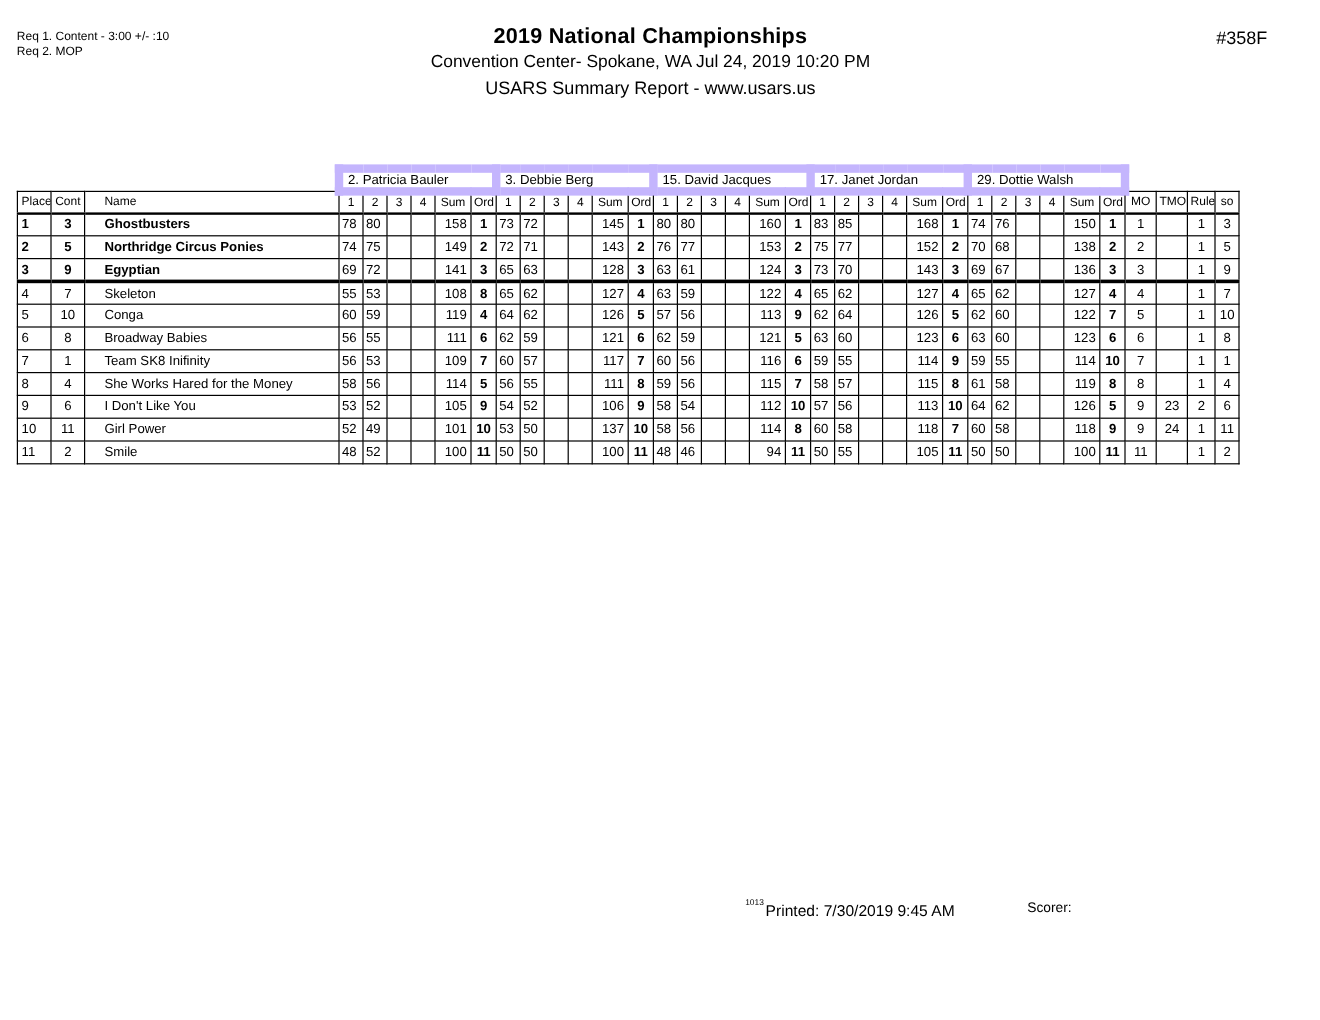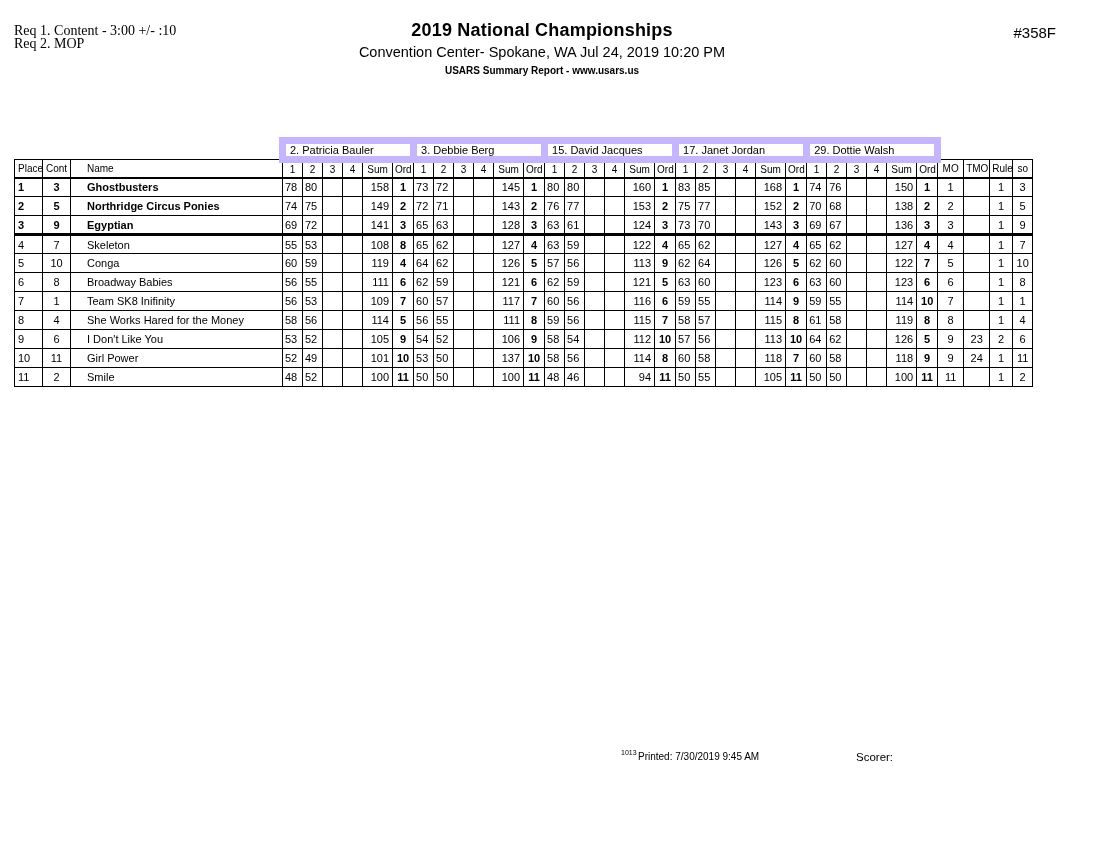--- a/index.html
+++ b/index.html
@@ -1,25 +1,25 @@
 <!DOCTYPE html>
 <html><head>
 <meta charset="utf-8">
 <style>
   * { margin:0; padding:0; box-sizing:border-box; }
   html,body { width:1100px; height:850px; background:#fff; color:#000;
     font-family:"Liberation Sans", sans-serif; }
   .page { position:relative; width:1100px; height:850px; overflow:hidden; }
 
-  .req-block { position:absolute; left:14px; top:24px; font-size:14px; line-height:13px;font-family:Liberation Serif, serif; }
+  .req-block { position:absolute; left:14px; top:24px; font-size:10px; line-height:13px; }
   .title-block { position:absolute; left:0; right:16px; top:20px; text-align:center; }
   .title { font-size:18px; font-weight:bold; letter-spacing:0.2px; }
   .venue { font-size:14.5px; margin-top:3px; }
   .event { font-size:17px; font-weight:bold; margin-top:5px; }
-  .report { font-size:10px; margin-top:5px;font-weight:bold; }
+  .report { font-size:15px; margin-top:5px; }
   .code { position:absolute; right:44px; top:24px; font-size:15px; font-weight:normal; }
 
   table { position:absolute; left:14px; top:137px; border-collapse:collapse;
     table-layout:fixed; width:1018px; font-size:11px; }
   td { border:1px solid #000; height:19px; padding:0 2px; overflow:hidden; white-space:nowrap; }
 
   tr.judge-row td { border:none; height:18px; }
   tr.judge-row td.judge-box { border:7px solid #c4b5fd; font-size:11px; padding-left:4px; text-align:left; }
 
   tr.head-row td { border:1px solid #000; border-bottom:2px solid #000; font-size:10px; height:18px; }
@@ -30,21 +30,21 @@
   .c-cont  { text-align:center; }
   .c-score { text-align:left; padding-left:2px; }
   .c-sum   { text-align:right; padding-right:3px; }
   .c-ord   { text-align:center; font-weight:bold; }
   .c-center{ text-align:center; }
 
   tr.bold .c-place, tr.bold .c-cont, tr.bold .c-name { font-weight:bold; }
   tr.thick td { border-bottom:3px solid #000; }
 
   .fsuper   { position:absolute; left:621px; top:749px; font-size:7px; }
-  .fprinted { position:absolute; left:638px; top:751px; font-size:10px; }
+  .fprinted { position:absolute; left:638px; top:751px; font-size:13px; }
   .fscorer  { position:absolute; left:856px; top:751px; font-size:11.5px; }
 </style>
 </head>
 <body>
 
 <div class="page">
 
   <div class="req-block">
     <div>Req 1. Content -  3:00 +/- :10</div>
     <div>Req 2. MOP</div>

